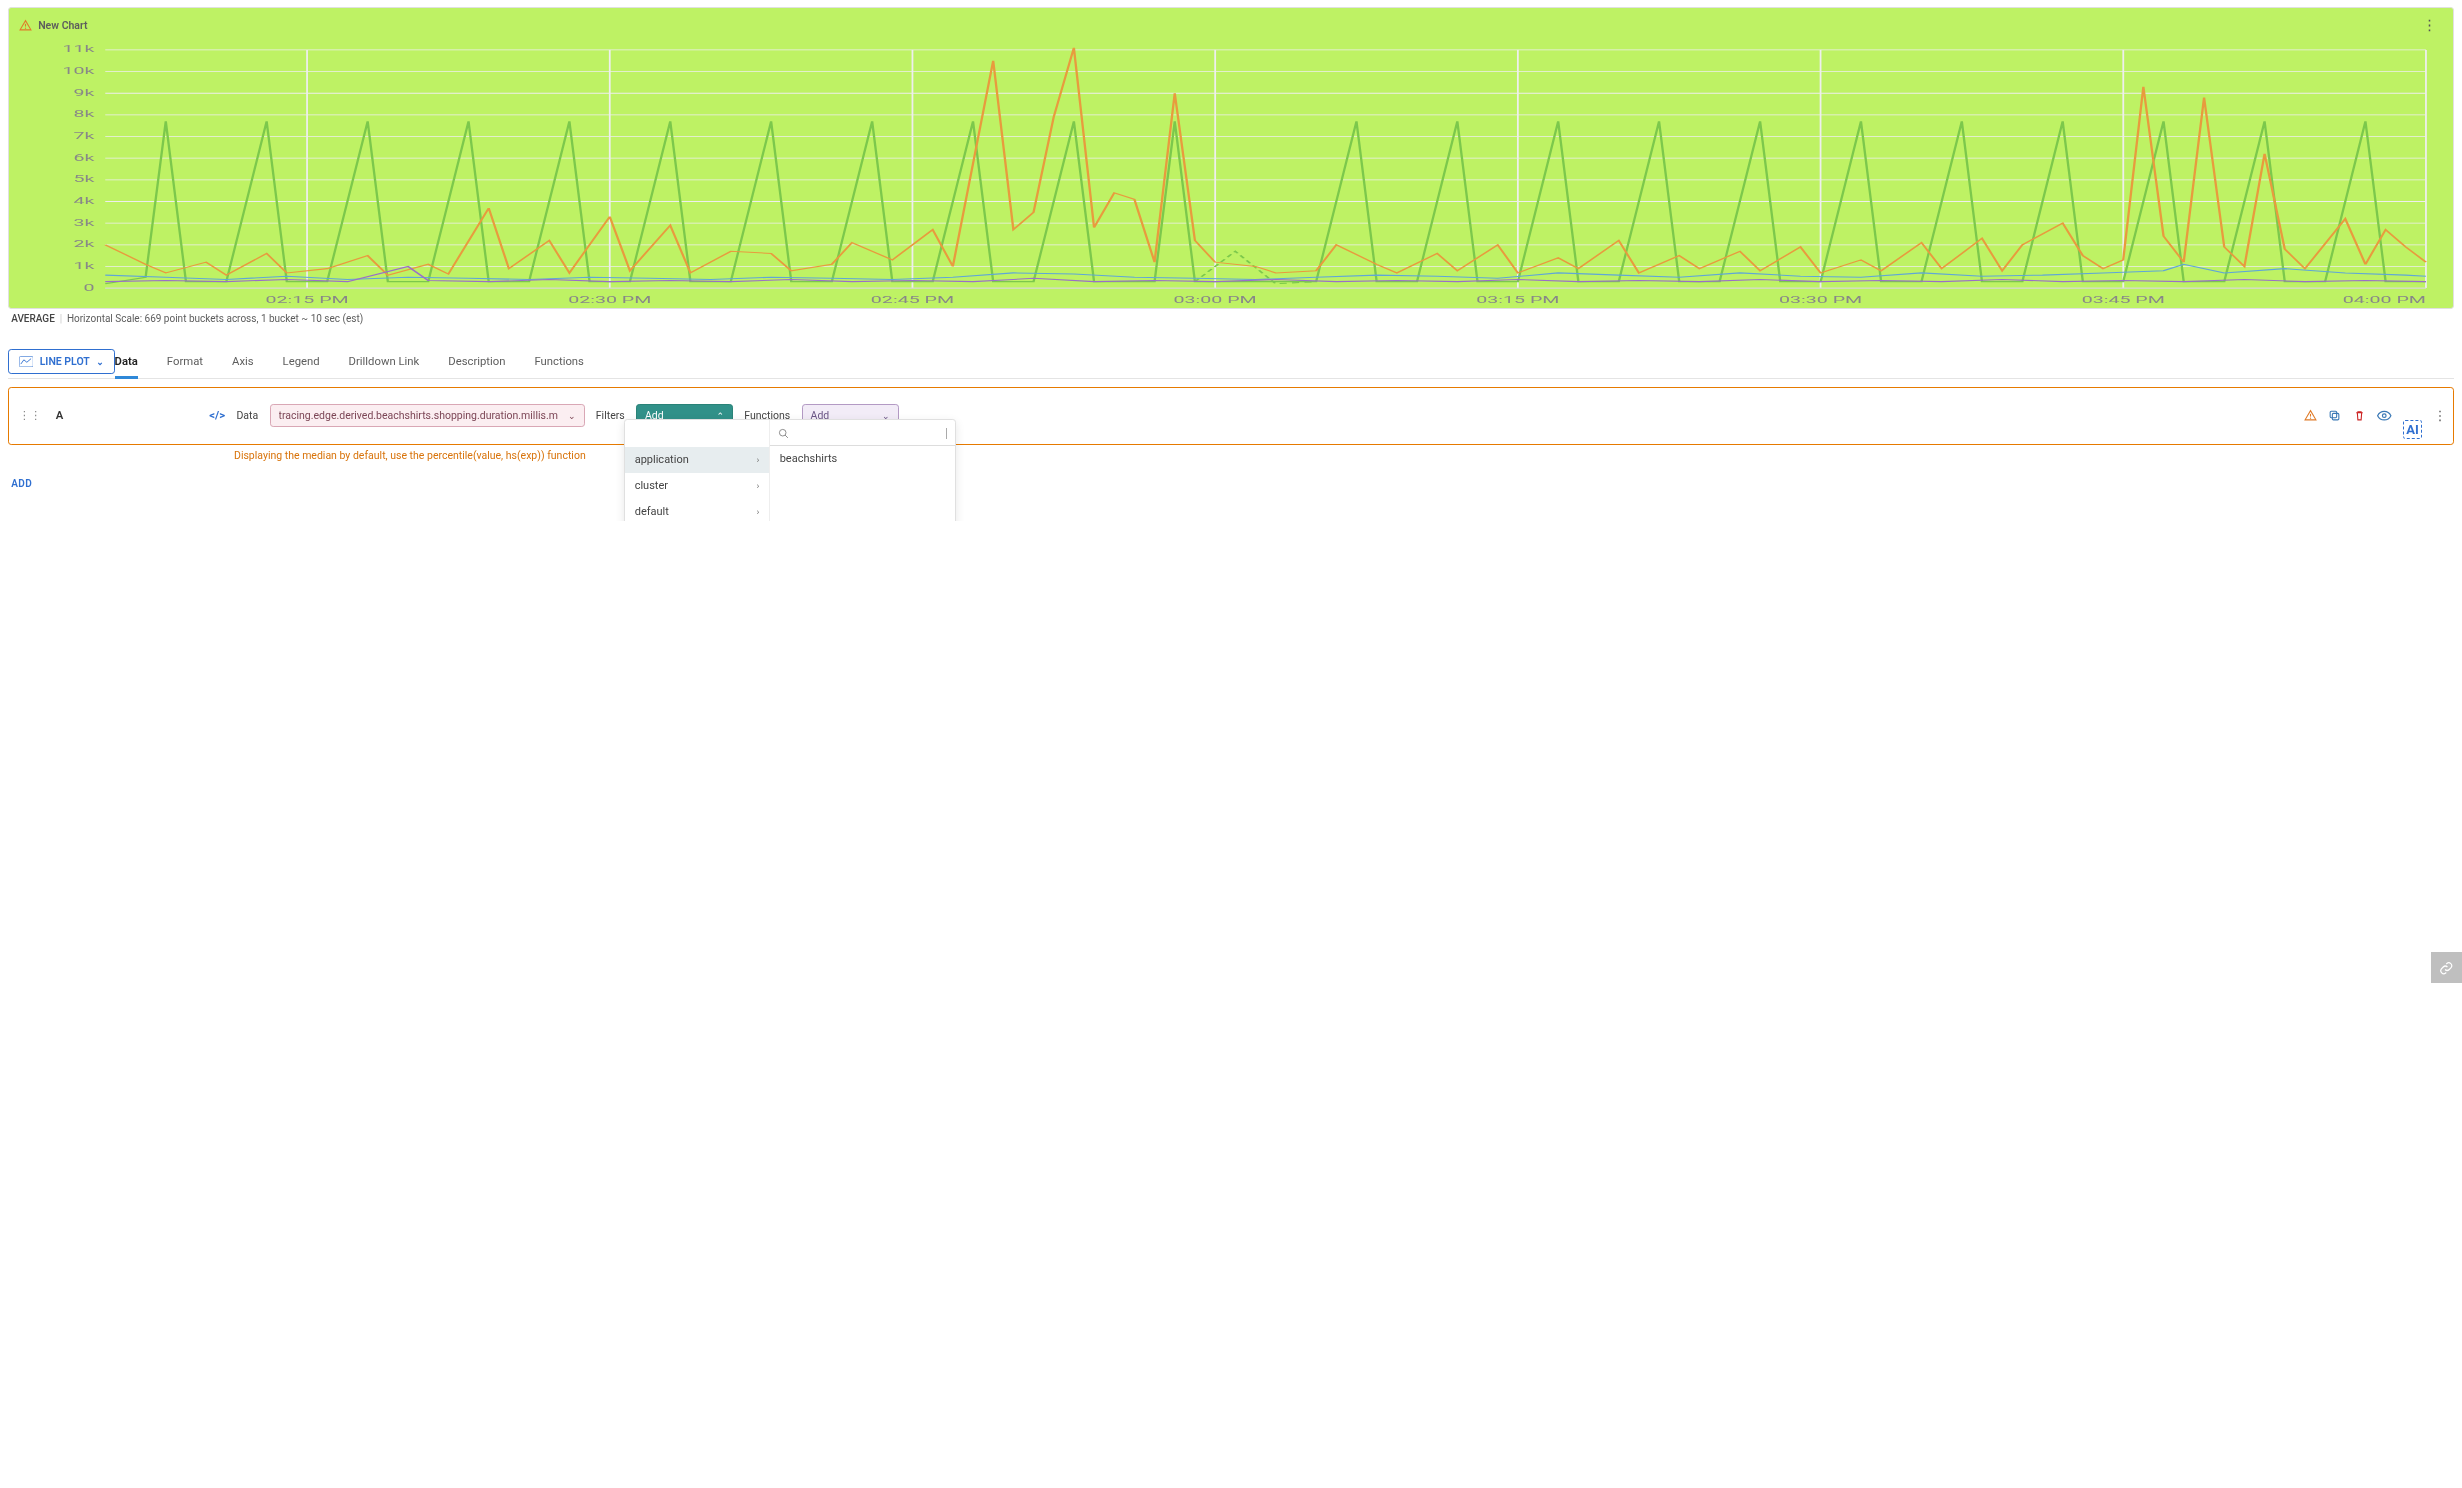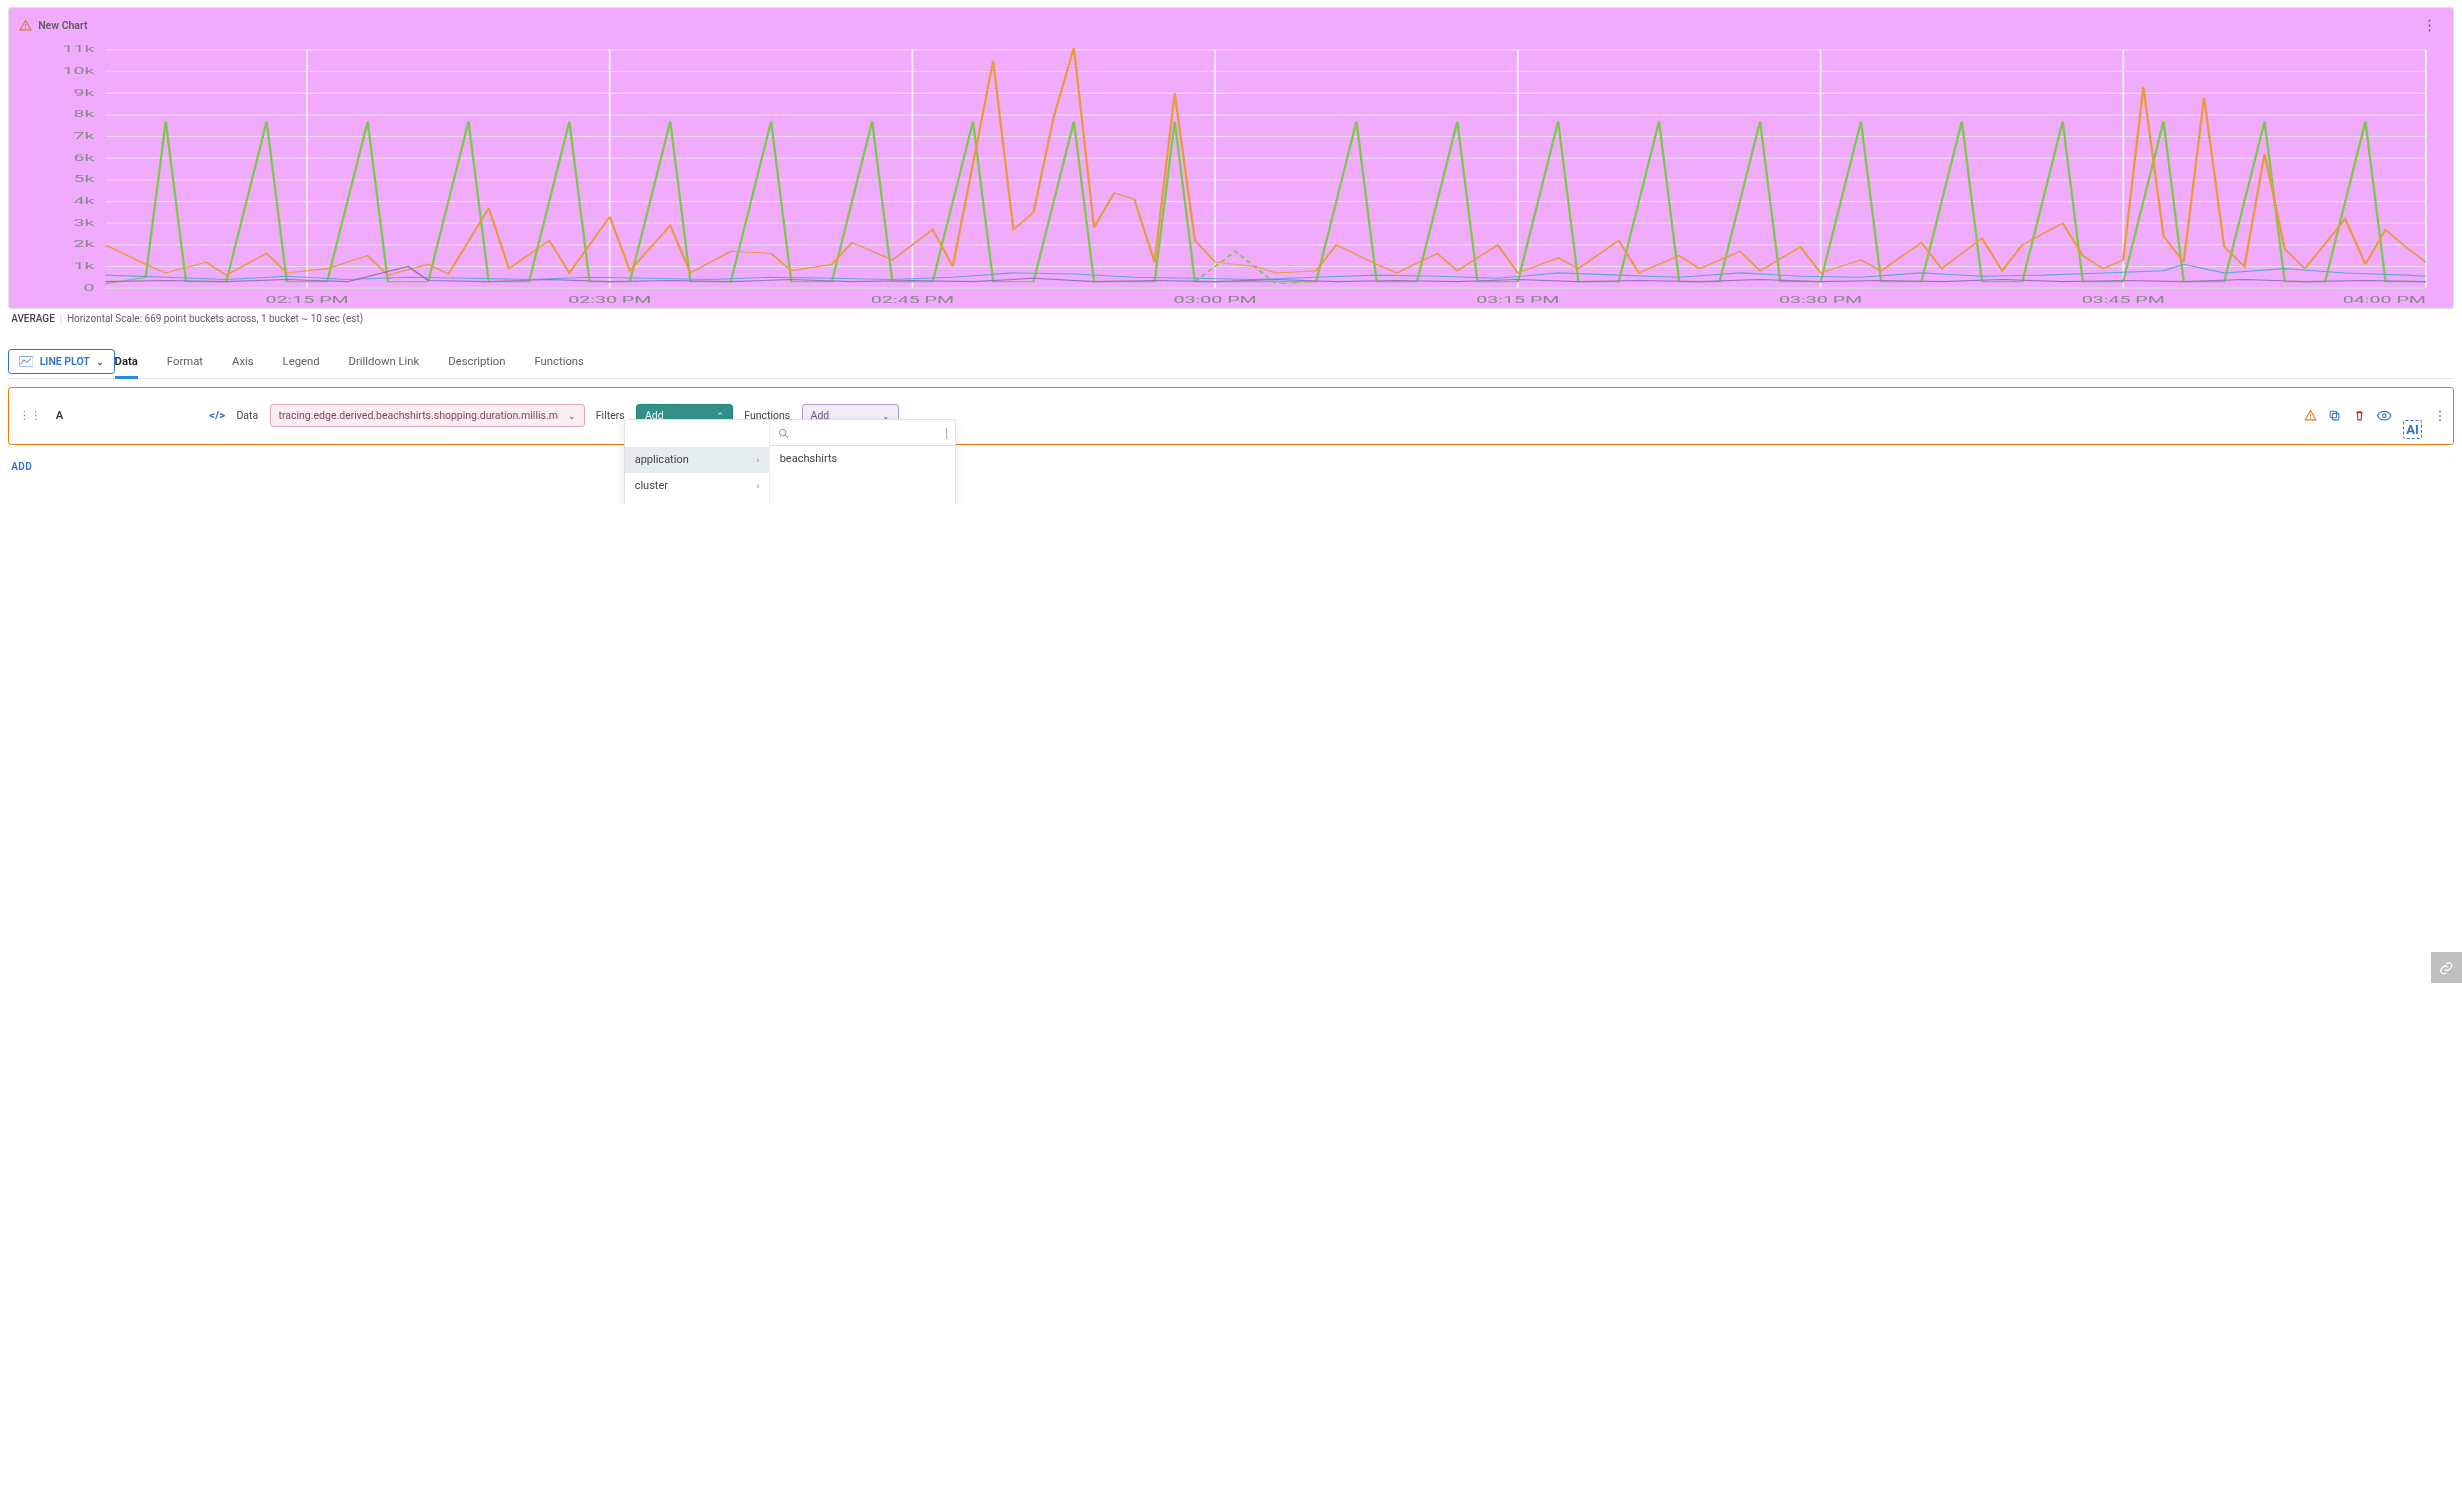--- a/index.html
+++ b/index.html
@@ -1,18 +1,18 @@
 <!DOCTYPE html>
 <html style="font-size:13px"><head>
 <meta charset="utf-8">
 <style>
   * { box-sizing: border-box; margin: 0; padding: 0; }
   body { font-family: -apple-system, BlinkMacSystemFont, "Segoe UI", Roboto, Helvetica, Arial, sans-serif; font-size: 10.5px; color: #383838; background:#fff; }
   .wrap { padding: 6.5px 8px 32px 8px; }
-  .card { border:0.8px solid #e0e0e0; border-radius:3.2px; background:#f0abfc; }
+  .card { border:0.8px solid #e0e0e0; border-radius:3.2px; background:#bef264; }
   
   .chart-head { display:flex; align-items:center; justify-content:space-between; padding:6.5px 9.7px 3.2px 9.7px; border-bottom:0.8px solid transparent;}
   .chart-head .left { display:flex; align-items:center; gap:6.5px; font-weight:600; color:#5d5d5d;}
   .warn-tri { width:13px;height:13px; }
   .dots-btn { font-size:14.5px; color:#555; cursor:pointer; padding:3.2px 6.5px;}
   .chart-body { position:relative; height:266px; padding:3.2px 9.7px 0 6.5px;}
   .chart-svg { width:100%; height:100%; display:block;}
   .series { fill:none; stroke-width:1.3;}
   .summary-row { padding:4.8px 3.2px 1.6px 3.2px; font-size:10px; color:#5c5c5c;}
   .summary-row .sep { color:#ccc; padding:0 4.8px;}
@@ -186,20 +186,21 @@
           </svg>
         <svg width="14.5" height="11.3" class="ic-eye" viewBox="0 0 24 16">
             <path d="M1 8c3-6 8-7 11-7s8 1 11 7c-3 6-8 7-11 7S4 14 1 8Z" fill="none" stroke="#3a78b5" stroke-width="2"></path>
             <circle cx="12" cy="8" r="3" fill="none" stroke="#3a78b5" stroke-width="2"></circle>
           </svg>
         <span class="ic-ai">AI</span>
         <span class="dots-btn" style="padding:0;">⋮</span>
       </div>
     </div>
 
+    <div class="hint-row">Displaying the median by default, use the percentile(value, hs(exp)) function</div>
 
     <div class="popover">
       <div class="menu-col" id="filterMenu">
           <div class="menu-item sel">
             <span>application</span>
             <span class="arr">›</span>
           </div>
           <div class="menu-item">
             <span>cluster</span>
             <span class="arr">›</span>

